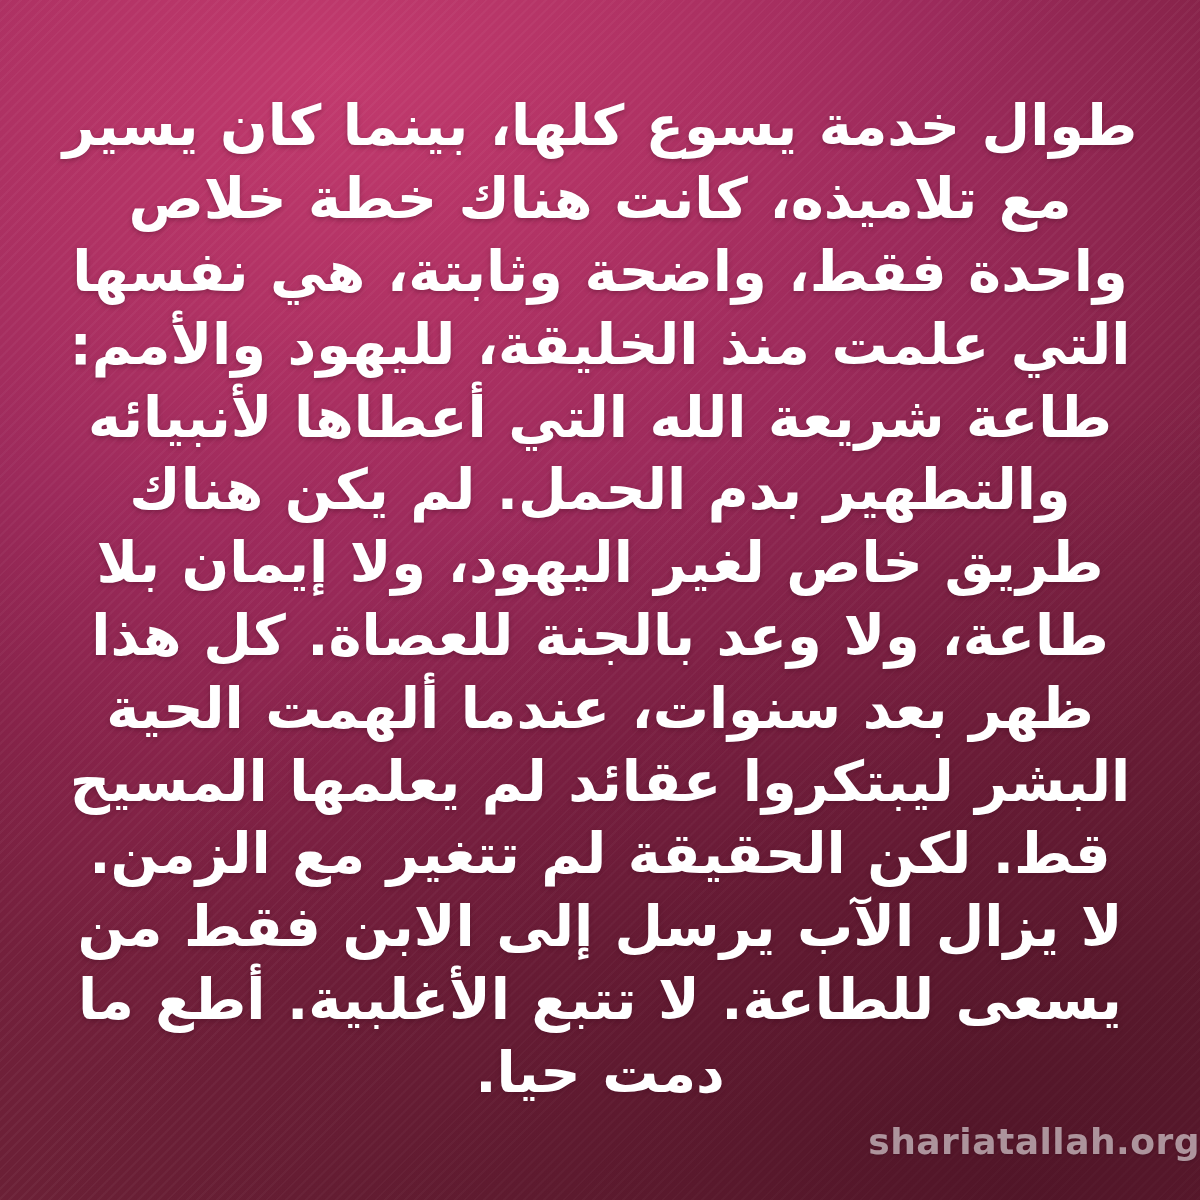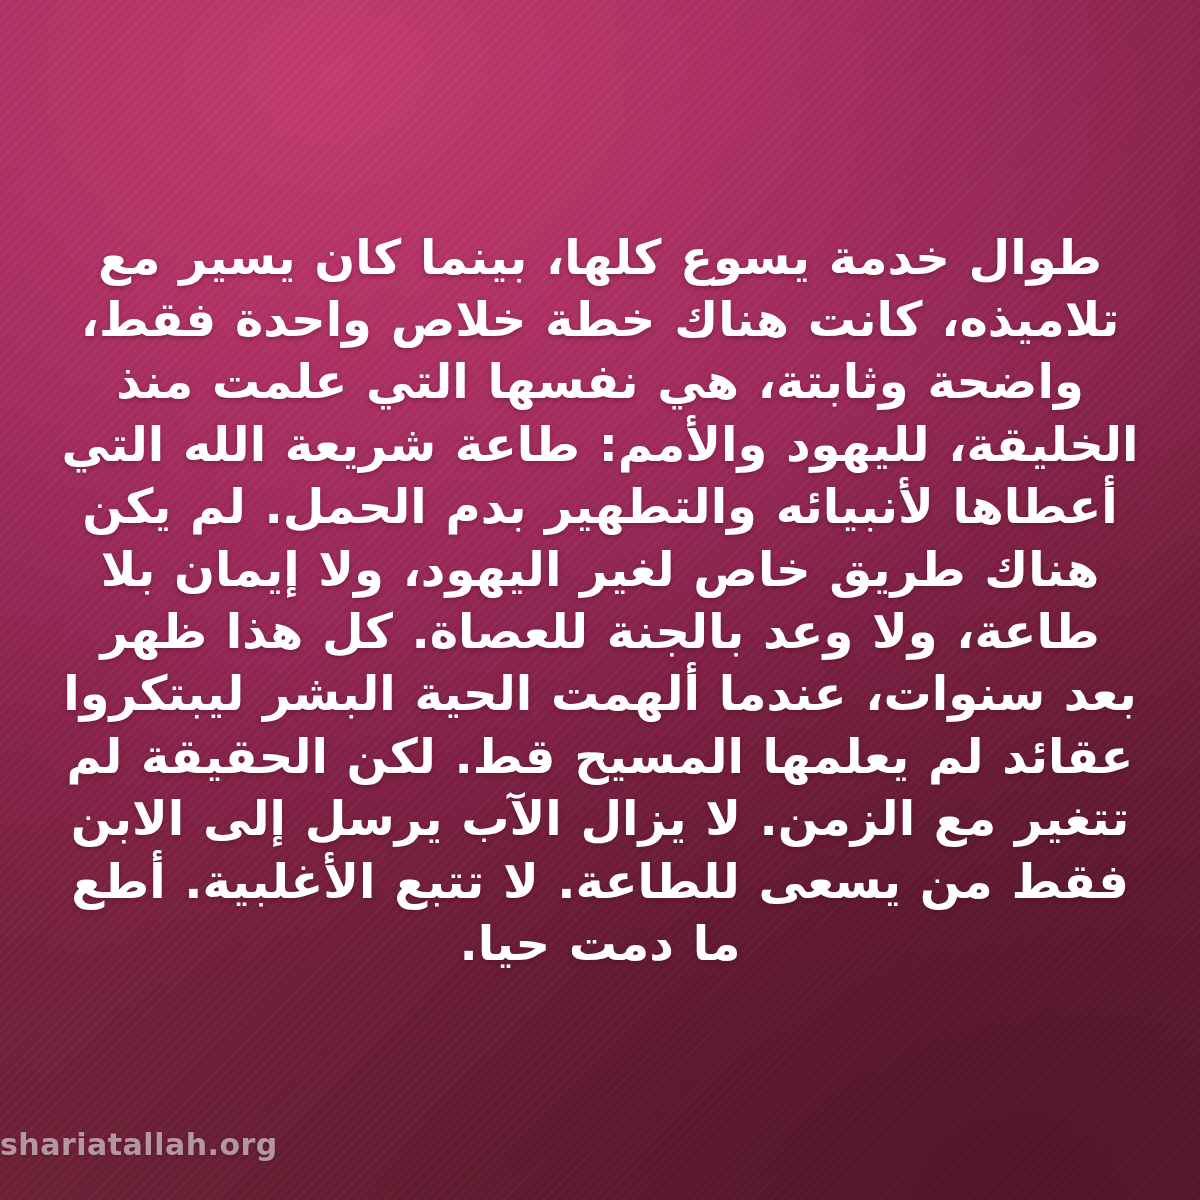--- a/index.html
+++ b/index.html
@@ -61,41 +61,41 @@
     z-index: 2;
     width: 1100px;
     margin: 0 auto;
     padding: 0 10px;
     box-sizing: border-box;
     text-align: center;
   }
 
   .quote-text {
     color: #ffffff;
-    font-size: 48px;
+    font-size: 56px;
     line-height: 1.30;
     font-weight: 700;
     letter-spacing: 0px;
     word-spacing: 2px;
     text-align: center;
     direction: rtl;
     text-shadow: 0 2px 5px rgba(60,10,30,0.35);
     margin: 0;
   }
 
   .watermark {
     position: absolute;
     z-index: 3;
     left: 0;
     right: 0;
     bottom: 38px;
-    text-align: left;
+    text-align: right;
     direction: ltr;
     color: rgba(255,255,255,0.55);
-    font-size: 30px;
+    font-size: 36px;
     font-weight: 700;
     letter-spacing: 0.5px;
     font-family: "DejaVu Sans", "Liberation Sans", sans-serif;
     text-shadow: 0 1px 3px rgba(50,8,25,0.35);
   }
 </style>
 </head>
 <body>
 
 <div id="poster">

